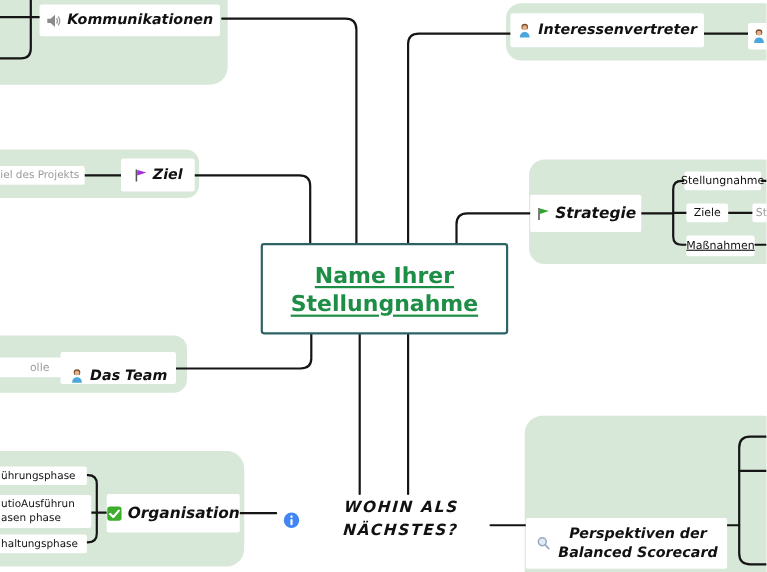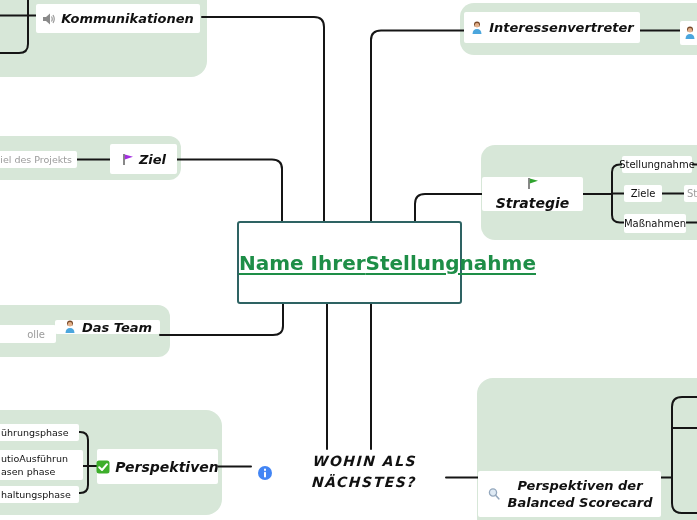--- a/index.html
+++ b/index.html
@@ -16,21 +16,21 @@
         display:flex;align-items:center;justify-content:center;gap:5px;
         white-space:nowrap;color:#111;}
   .topic{font-size:13px;font-weight:bold;font-style:italic;}
   .small{font-size:10px;}
   .tiny{font-size:9.5px;}
   .gray{color:#9b9b9b;}
   .stub-left{justify-content:flex-start;overflow:hidden;}
   .multiline{flex-direction:column;gap:0;line-height:13px;align-items:flex-start;}
 
   #n-center{left:237px;top:221px;width:221px;height:79px;z-index:4;
-            border:2.5px solid #2e6363;border-radius:3px;gap:0;justify-content:space-between;}
+            border:2.5px solid #2e6363;border-radius:3px;flex-direction:column;gap:0;}
   #n-center .cline{color:#1e8e47;font-weight:bold;font-size:20px;line-height:26px;
             text-decoration:underline;text-decoration-thickness:2px;text-underline-offset:3px;}
 
   #n-wohin{background:transparent;flex-direction:column;gap:2px;z-index:3;}
   #n-wohin .wline{font-size:14px;font-weight:bold;font-style:italic;letter-spacing:1.5px;
             line-height:19px;transform:skewX(-4deg);}
 
   .icon{display:inline-flex;flex:0 0 auto;}
   .persp-text{display:flex;flex-direction:column;align-items:center;line-height:17px;}
 </style>
@@ -113,71 +113,71 @@
   <div class="node topic" style="left:110px;top:144px;width:67px;height:30px;">
     <span class="icon">
       <svg width="13" height="13" viewBox="0 0 13 13">
           <path d="M3 1 V12" stroke="#555" stroke-width="1.4"></path>
           <path d="M3.8 1.5 L12 3.8 L3.8 6.5 Z" fill="#a32ee0"></path>
         </svg>
     </span>
     <span>Ziel</span>
   </div>
 
-  <div class="node topic" style="left:482px;top:177px;width:101px;height:34px;font-size:14px;flex-direction:column;">
+  <div class="node topic" style="left:482px;top:177px;width:101px;height:34px;font-size:14px;">
     <span class="icon">
       <svg width="13" height="13" viewBox="0 0 13 13">
           <path d="M3 1 V12" stroke="#555" stroke-width="1.4"></path>
           <path d="M3.8 1.5 L12 3.8 L3.8 6.5 Z" fill="#2fa32e"></path>
         </svg>
     </span>
     <span>Strategie</span>
   </div>
 
   <div class="node small" style="left:622px;top:156px;width:70px;height:17px;">
     <span>Stellungnahme</span>
   </div>
   <div class="node small" style="left:624px;top:185px;width:38px;height:17px;">
     <span>Ziele</span>
   </div>
   <div class="node small gray stub-left" style="left:684px;top:185px;width:30px;height:17px;padding-left:3px;">
     <span>Sta</span>
   </div>
-  <div class="node small" style="left:624px;top:214px;width:62px;height:19px;">
+  <div class="node small" style="left:624px;top:214px;width:62px;height:19px;text-decoration:underline;">
     <span>Maßnahmen</span>
   </div>
 
   <div class="node" id="n-center">
     <span class="cline">Name Ihrer</span>
     <span class="cline">Stellungnahme</span>
   </div>
 
   <div class="node small gray" style="left:-16px;top:325px;width:61px;height:18px;justify-content:flex-end;padding-right:11px;">
     <span>olle</span>
   </div>
 
-  <div class="node topic" style="left:55px;top:320px;width:105px;height:14px;">
+  <div class="node topic" style="left:55px;top:320px;width:105px;height:29px;align-items:flex-end;">
     <span class="icon">
       <svg width="14" height="14" viewBox="0 0 14 14">
           <path d="M4 3.6 a3 3 0 0 1 6 0 l-0.4 2 h-5.2 Z" fill="#7a4a2a"></path>
           <circle cx="7" cy="4.2" r="2.2" fill="#e3b08a"></circle>
           <path d="M2.5 13 Q2.8 8 7 8 Q11.2 8 11.5 13 Z" fill="#4ba6dd"></path>
         </svg>
     </span>
     <span>Das Team</span>
   </div>
 
   <div class="node topic" style="left:97px;top:449px;width:121px;height:35px;font-size:14px;">
     <span class="icon">
       <svg width="14" height="14" viewBox="0 0 14 14">
           <rect x="0.5" y="0.5" width="13" height="13" rx="2.5" fill="#3dae2b"></rect>
           <path d="M3.2 7.2 L6 10 L11 4.2" stroke="#fff" stroke-width="2" fill="none" stroke-linecap="round" stroke-linejoin="round"></path>
         </svg>
     </span>
-    <span>Perspektiven</span>
+    <span>Organisation</span>
   </div>
 
   <div class="node tiny stub-left" style="left:-20px;top:424px;width:78px;height:17px;padding-left:21px;">
     <span>ührungsphase</span>
   </div>
   <div class="node tiny stub-left multiline" style="left:-20px;top:450px;width:82px;height:30px;padding-left:21px;justify-content:center;">
     <span>utioAusführun</span>
     <span>asen phase</span>
   </div>
   <div class="node tiny stub-left" style="left:-20px;top:486px;width:78px;height:17px;padding-left:21px;">

